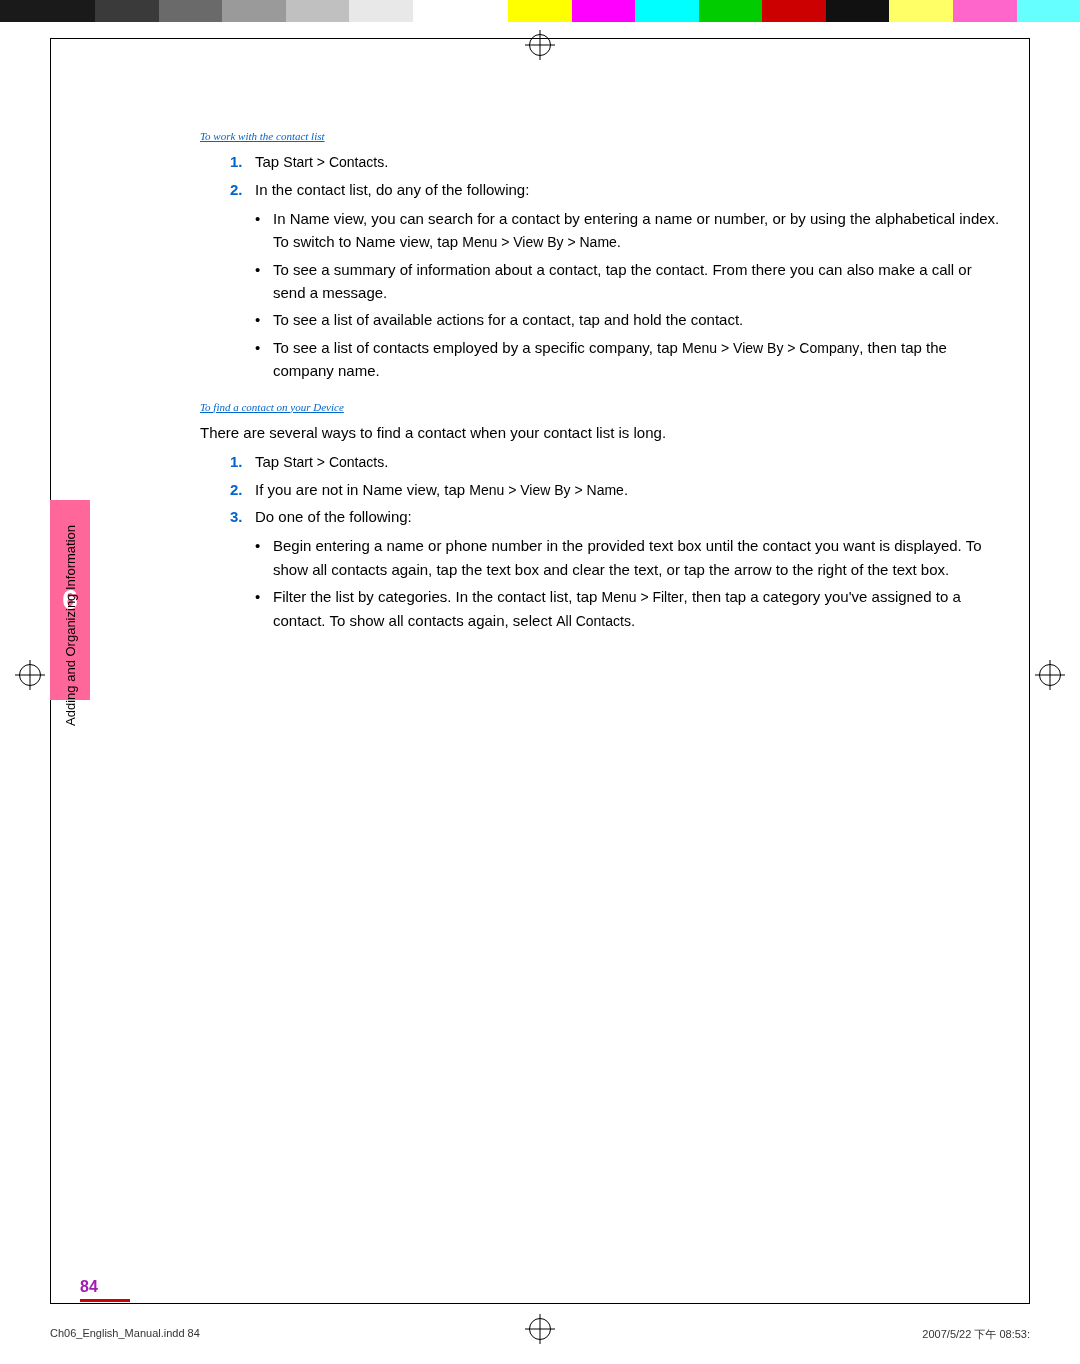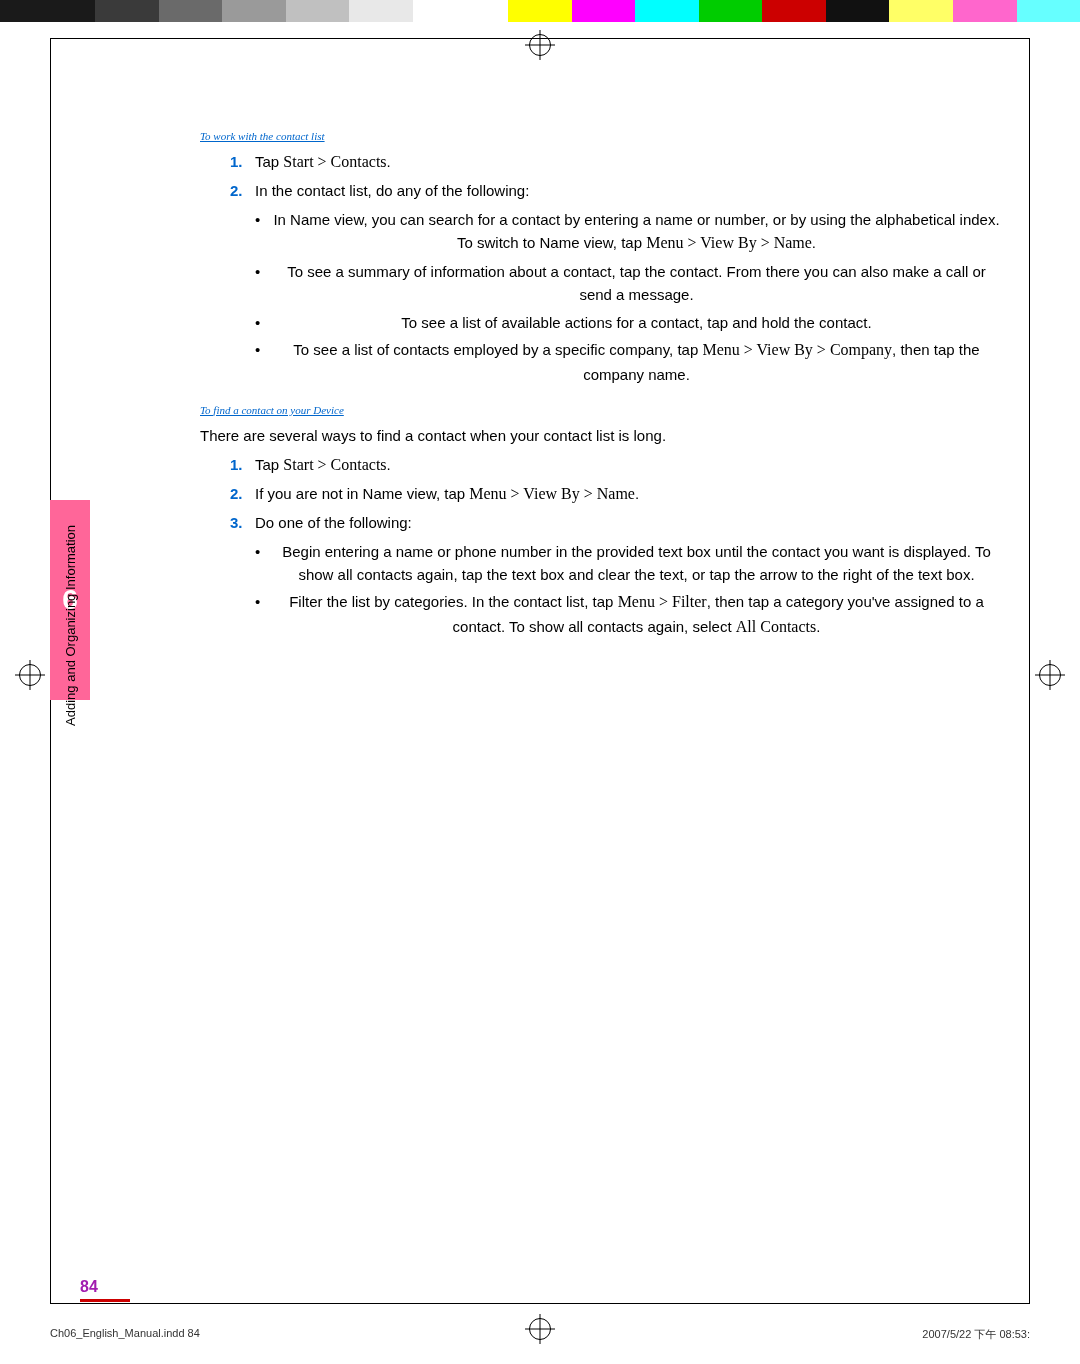--- a/index.html
+++ b/index.html
@@ -215,21 +215,20 @@
       left: 0;
       color: #0066cc;
       font-weight: bold;
       font-size: 15px;
     }
 
     
     .bullet-list {
       margin-left: 55px;
       margin-bottom: 6px;
-      text-align: center;
     }
 
     .bullet-item {
       font-size: 15px;
       color: #000;
       line-height: 1.55;
       margin-bottom: 4px;
       list-style: none;
       position: relative;
       padding-left: 18px;
@@ -238,22 +237,22 @@
     .bullet-item::before {
       content: '•';
       position: absolute;
       left: 0;
       color: #000;
       font-size: 15px;
     }
 
     
     .code-text {
-      font-family: Liberation Serif, serif;
-      font-size: 16px;
+      font-family: Liberation Sans, sans-serif;
+      font-size: 14px;
       margin-top: 28px;
     }
 
     
     .page-number {
       position: absolute;
       bottom: 68px;
       left: 80px;
       font-size: 16px;
       font-weight: bold;

